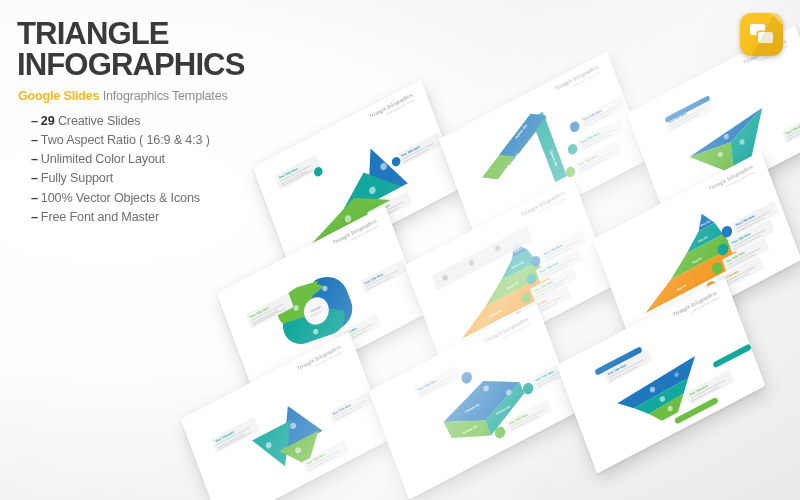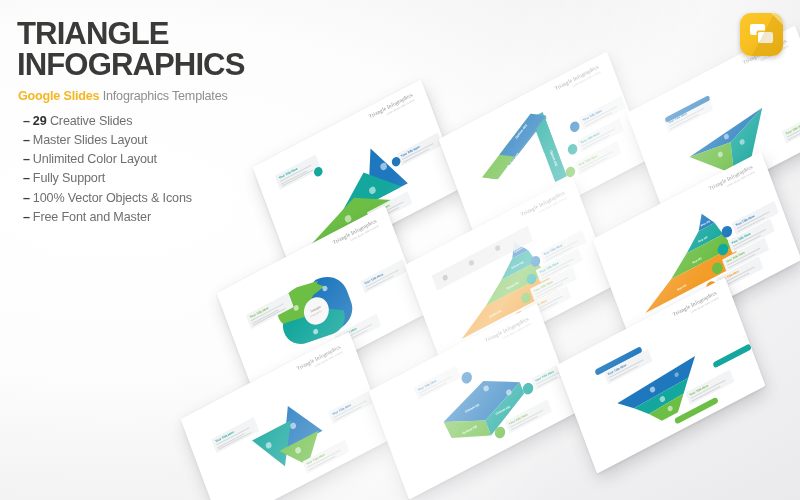--- a/index.html
+++ b/index.html
@@ -23,21 +23,21 @@
   .left{position:absolute;left:17px;top:18px;width:270px;z-index:40;}
   .title{
     font-size:30.5px;font-weight:700;letter-spacing:-.9px;
     color:#3a3a38;line-height:1;margin:0;
     font-family:"Liberation Sans", sans-serif;
     transform:scaleX(1.02);transform-origin:left center;
   }
   .subtitle{margin:10px 0 0 1px;font-size:12.6px;color:#8e8e8e;letter-spacing:-.2px;}
   .subtitle .brand{color:#f5b721;font-weight:700;}
   .kf{margin:22px 0 0 1px;font-size:16.5px;font-weight:700;color:#3a3a38;letter-spacing:-.2px;}
-  .feats{list-style:none;margin:9px 0 0 6px;padding:0;}
+  .feats{list-style:none;margin:9px 0 0 14px;padding:0;}
   .feats li{
     font-size:12.6px;color:#6f6f6f;line-height:1.52;letter-spacing:-.15px;
     white-space:nowrap;
   }
   .feats li .dash{color:#3c3c3c;font-weight:700;margin-right:3px;}
   .feats li b{color:#2f2f2f;font-weight:700;}
 
   
   .badge{
     position:absolute;right:17px;top:13px;width:43px;height:43px;z-index:45;
@@ -444,21 +444,21 @@
 
   <div id="bg-sheen"></div>
 
   <div class="left">
     <h1 class="title">TRIANGLE INFOGRAPHICS</h1>
     <div class="subtitle">
       <span class="brand">Google Slides</span><span> Infographics Templates</span>
     </div>
     <ul class="feats">
       <li><span class="dash">–</span><b>29</b><span> Creative Slides</span></li>
-      <li><span class="dash">–</span><span>Master Slides Layout</span></li>
+      <li><span class="dash">–</span><span>Two Aspect Ratio ( 16:9 &amp; 4:3 )</span></li>
       <li><span class="dash">–</span><span>Unlimited Color Layout</span></li>
       <li><span class="dash">–</span><span>Fully Support</span></li>
       <li><span class="dash">–</span><span>100% Vector Objects &amp; Icons</span></li>
       <li><span class="dash">–</span><span>Free Font and Master</span></li>
     </ul>
   </div>
 
   <div class="badge">
     <div class="r1"></div>
     <div class="r2"></div>

